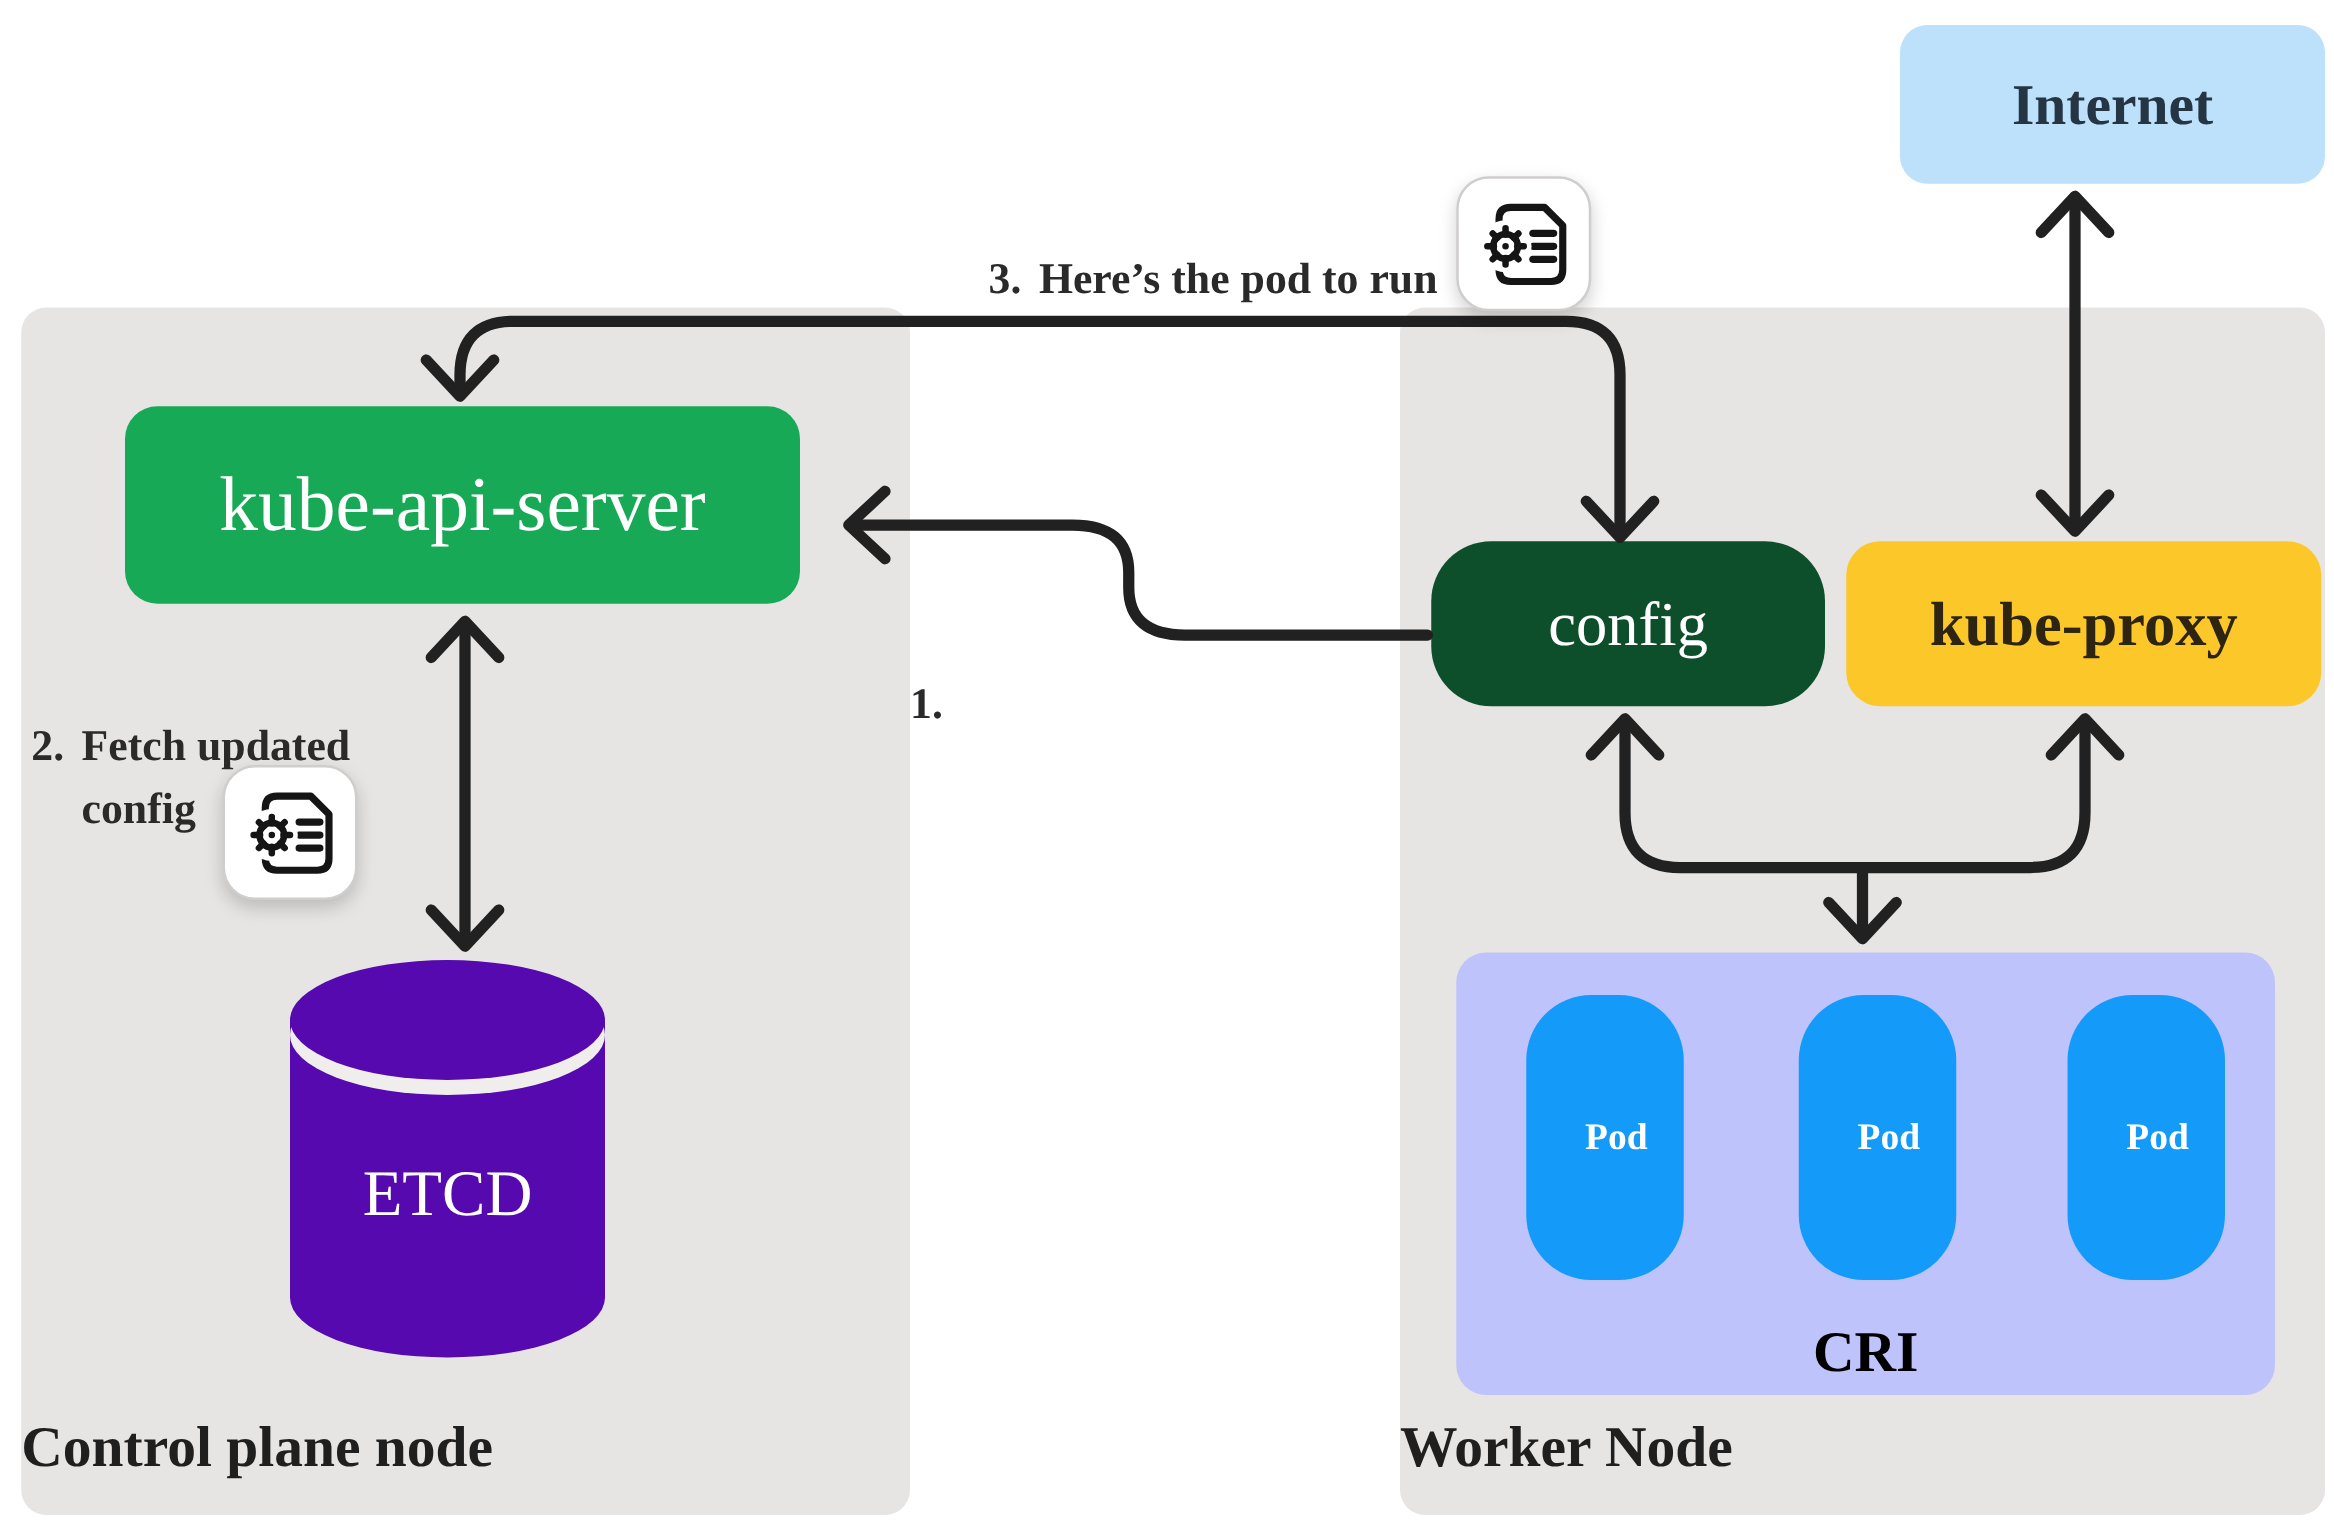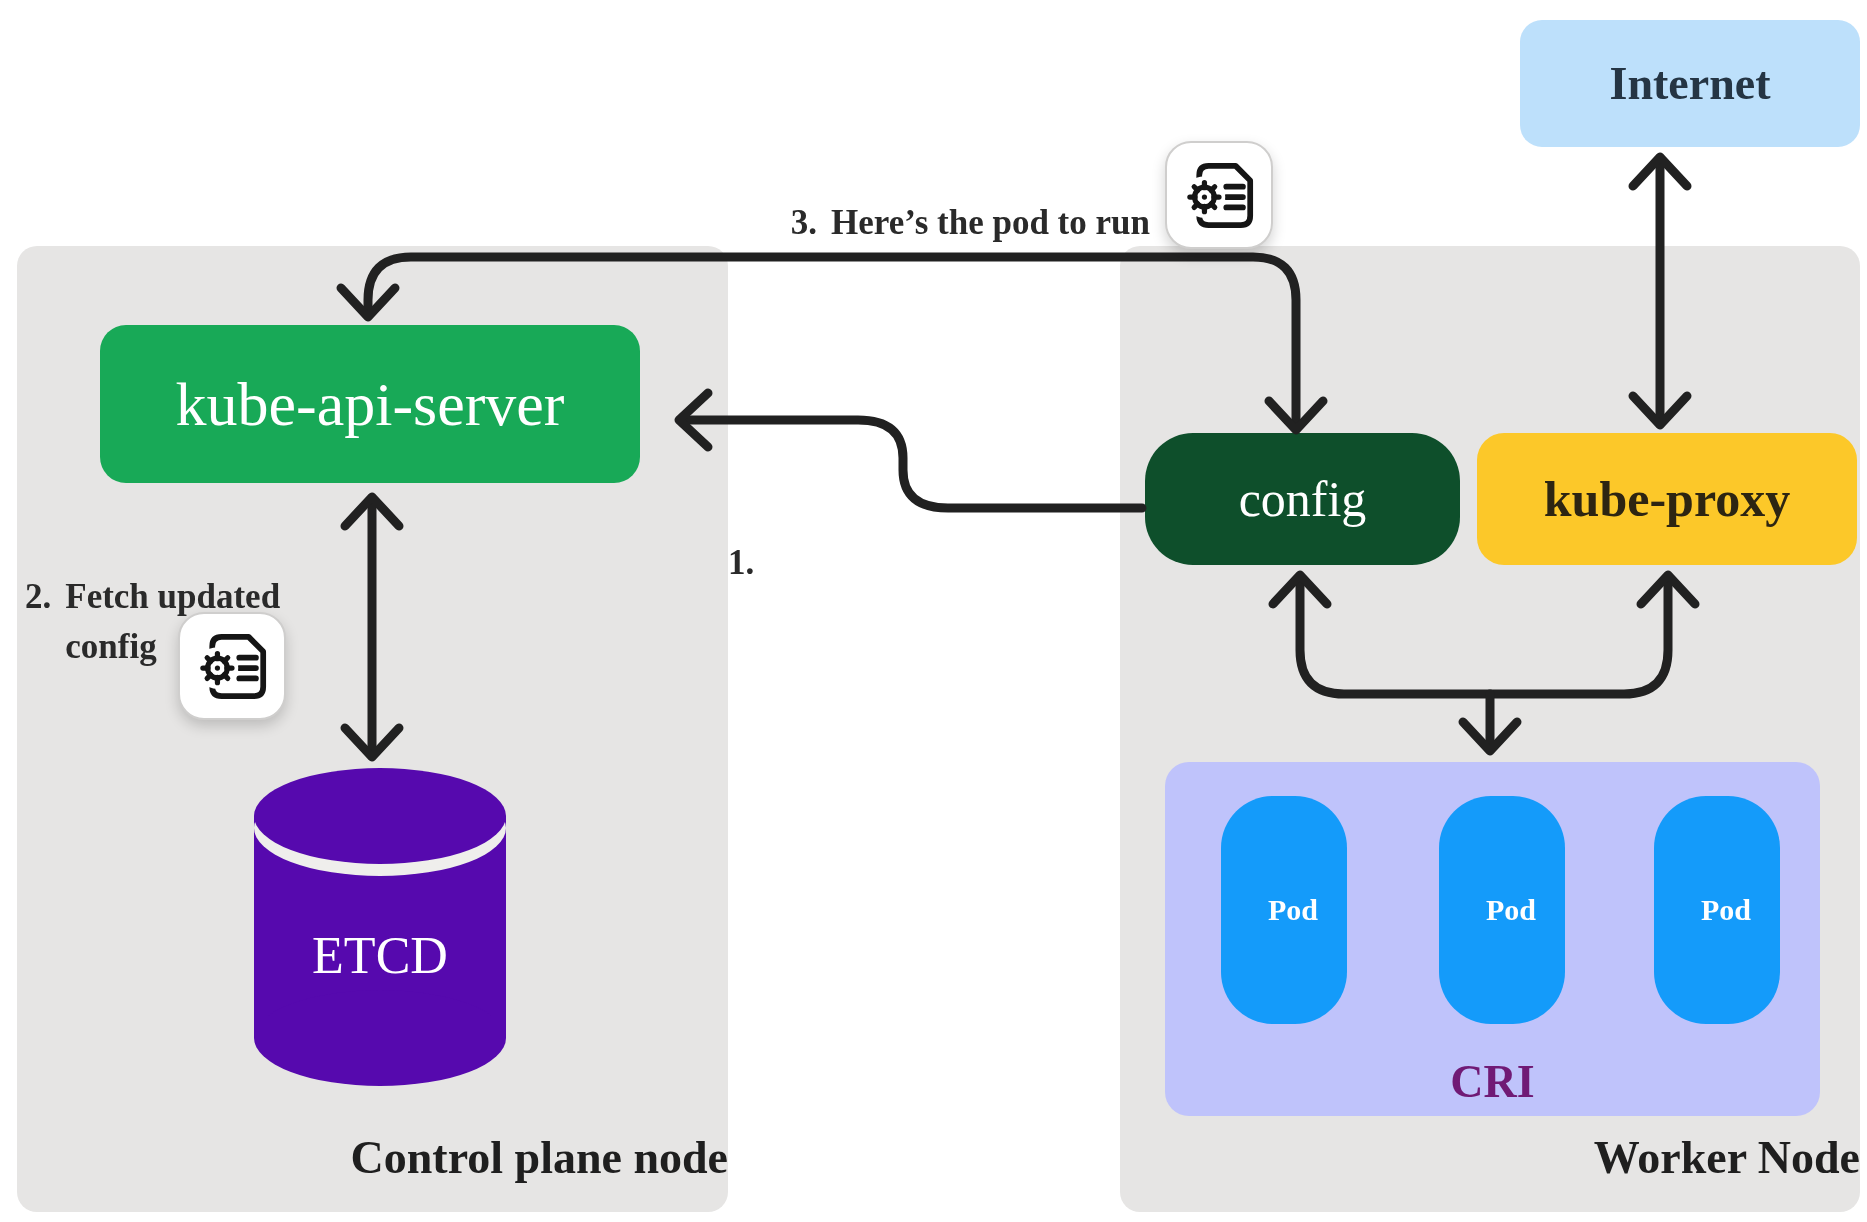--- a/index.html
+++ b/index.html
@@ -5,21 +5,21 @@
   html,body{margin:0;padding:0;background:#ffffff;}
   .canvas{
     position:relative;width:1867px;height:1222px;background:#ffffff;overflow:hidden;
     font-family:"Liberation Serif","DejaVu Serif",serif;
   }
   
   .node-box{position:absolute;background:#e6e5e4;border-radius:20px;}
   .node-box.control{left:17px;top:246px;width:711px;height:966px;}
   .node-box.worker{left:1120px;top:246px;width:740px;height:966px;}
   .node-label{
-    position:absolute;bottom:28px;left:0;right:0;text-align:right;
+    position:absolute;bottom:28px;left:0;right:0;text-align:left;
     font-weight:bold;font-size:46px;color:#1f1f1f;
   }
   
   .pill{
     position:absolute;display:flex;align-items:center;justify-content:center;
     text-align:center;
   }
   .pill.api{left:100px;top:325px;width:540px;height:158px;border-radius:26px;
     background:#18a957;color:#ffffff;font-size:62px;font-weight:400;}
   .pill.kubelet{left:1145px;top:433px;width:315px;height:132px;border-radius:48px;
@@ -29,23 +29,23 @@
   .pill.internet{left:1488px;top:20px;width:340px;height:127px;border-radius:22px;
     background:#bde0fb;color:#253544;font-size:46px;font-weight:bold;margin-left:32px;}
   
   .cri{position:absolute;left:1165px;top:762px;width:655px;height:354px;
     border-radius:24px;background:#bfc3fb;}
   .pod{position:absolute;top:34px;width:108px;height:228px;border-radius:52px;
     background:#149bfa;color:#ffffff;font-weight:bold;font-size:30px;
     display:flex;align-items:center;justify-content:center;padding-left:18px;}
   .pod.p0{left:56px;} .pod.p1{left:274px;} .pod.p2{left:489px;}
   .cri-label{position:absolute;bottom:8px;left:0;right:0;text-align:center;
-    color:#701a75;font-weight:bold;font-size:46px;}
+    color:#000000;font-weight:bold;font-size:46px;}
   
-  .cylinder{position:absolute;left:254px;top:768px;width:252px;height:318px;}
+  .cylinder{position:absolute;left:232px;top:768px;width:252px;height:318px;}
   .cyl-mid{position:absolute;left:0;top:48px;width:252px;height:222px;background:#5609ae;}
   .cyl-bottom{position:absolute;left:0;top:222px;width:252px;height:96px;border-radius:50%;background:#5609ae;}
   .cyl-gap{position:absolute;left:0;top:12px;width:252px;height:96px;border-radius:50%;background:#efeeec;}
   .cyl-lid{position:absolute;left:0;top:0;width:252px;height:96px;border-radius:50%;background:#5609ae;}
   .cyl-label{position:absolute;left:0;top:158px;width:252px;text-align:center;
     color:#ffffff;font-size:52px;font-weight:400;}
   
   .ann{position:absolute;display:flex;gap:14px;color:#2a2a2a;
     font-weight:bold;font-size:35px;line-height:1.42;}
   .ann .txt{white-space:pre-line;}

